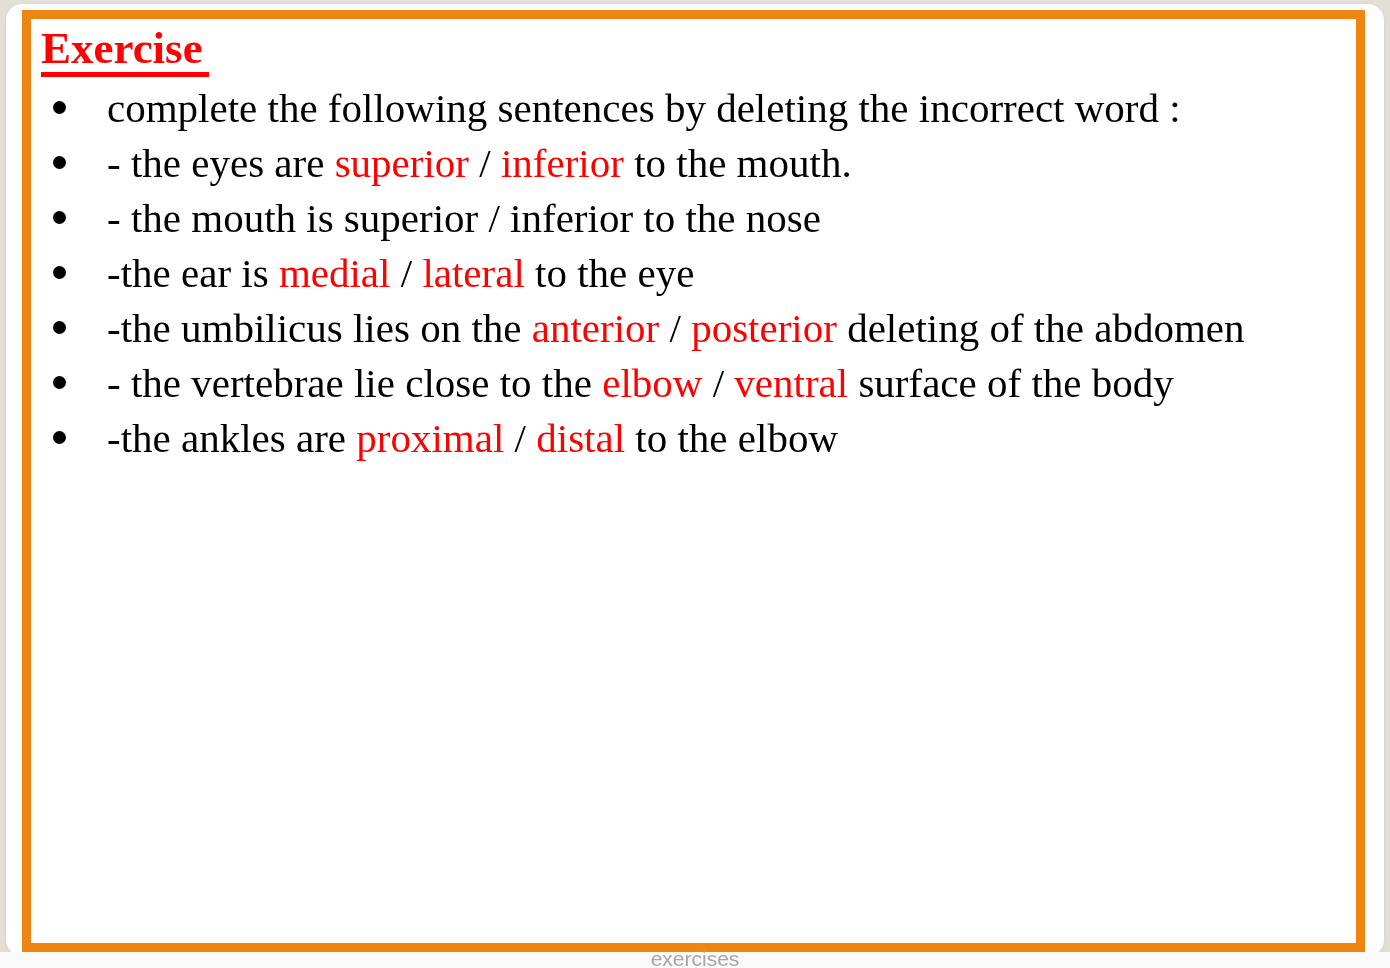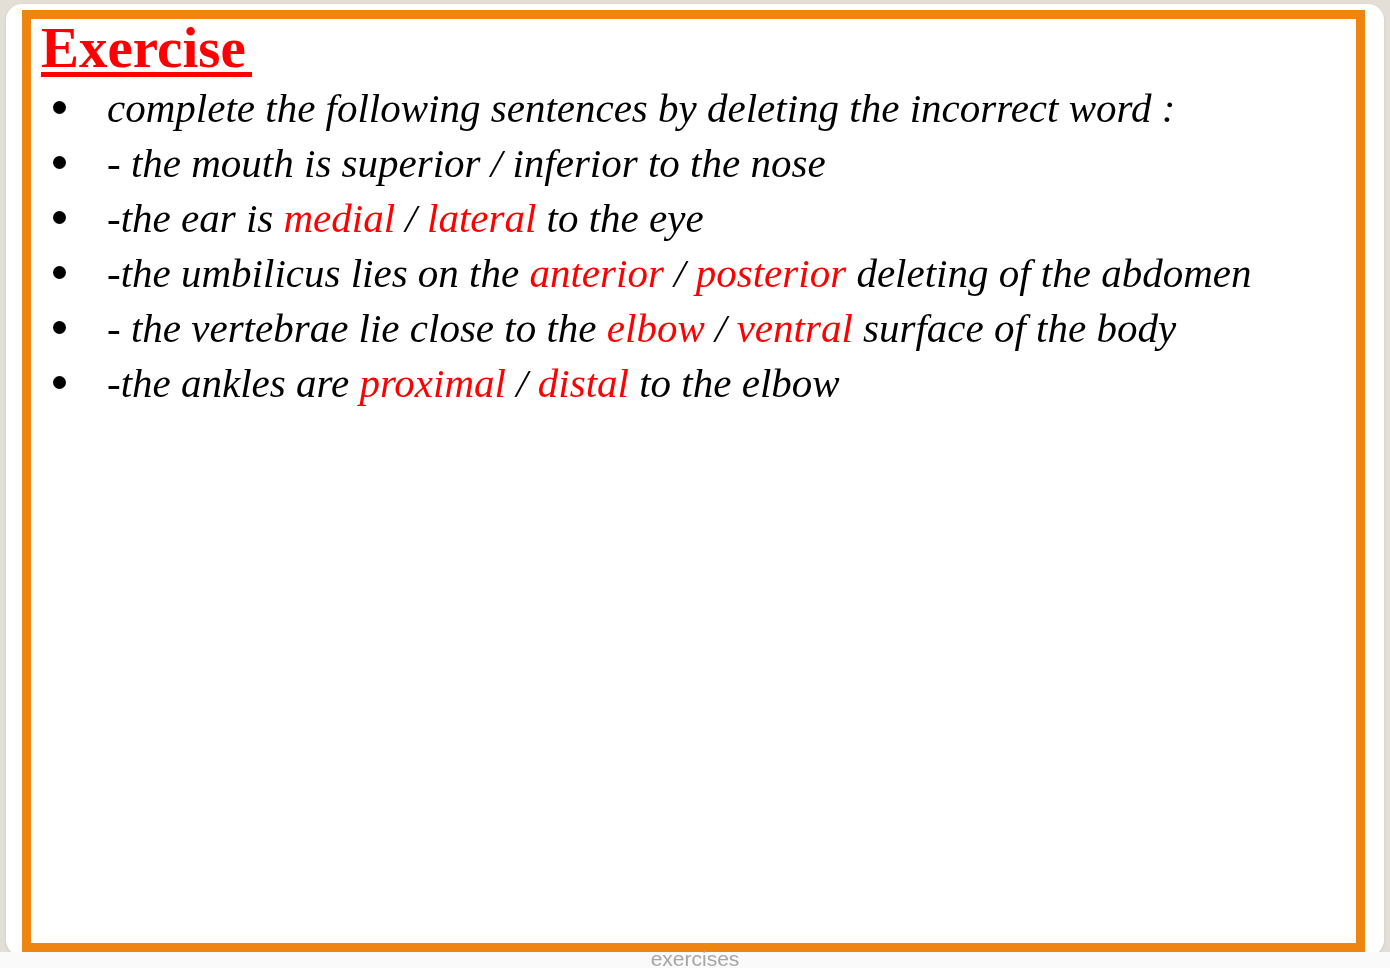--- a/index.html
+++ b/index.html
@@ -64,21 +64,21 @@
     height: 925px;
     box-sizing: border-box;
     padding: 0;
   }
 
   .title {
     display: inline-block;
     margin: 6px 0 0 10px;
     color: #ff0000;
     font-weight: bold;
-    font-size: 57px;
+    font-size: 45px;
     line-height: 46px;
     letter-spacing: 0px;
     border-bottom: 5px solid #ff0000;
     padding: 0 6px 1px 0;
     white-space: nowrap;
   }
 
   .bullet-list {
     list-style: none;
     margin: 4px 0 0 0;
@@ -87,21 +87,20 @@
 
   .bullet-item {
     position: relative;
     padding-left: 62px;
     margin: 0 0 1px 14px;
     font-size: 41px;
     line-height: 54px;
     color: #000000;
     font-family: "Liberation Serif", "DejaVu Serif", serif;
     white-space: normal;
-    font-style: italic;
   }
 
   .bullet-item .dot {
     position: absolute;
     left: 8px;
     top: 20px;
     width: 13px;
     height: 13px;
     background: #000000;
     border-radius: 50%;
@@ -146,20 +145,21 @@
   <div class="page-panel"></div>
   <div class="below-strip"></div>
   <div class="orange-frame"></div>
 
   <div class="content">
 
     <div class="title">Exercise</div>
 
     <ul class="bullet-list">
         <li class="bullet-item"><span class="dot"></span><span class="seg-black">complete the following sentences by deleting the incorrect word :</span></li>
+        <li class="bullet-item"><span class="dot"></span><span class="seg-black">- the eyes are </span><span class="seg-red">superior</span><span class="seg-black"> / </span><span class="seg-red">inferior</span><span class="seg-black"> to the mouth.</span></li>
         <li class="bullet-item"><span class="dot"></span><span class="seg-black">- the mouth is superior / inferior to the nose</span></li>
         <li class="bullet-item"><span class="dot"></span><span class="seg-black">-the ear is </span><span class="seg-red">medial</span><span class="seg-black"> / </span><span class="seg-red">lateral</span><span class="seg-black"> to the eye</span></li>
         <li class="bullet-item"><span class="dot"></span><span class="seg-black">-the umbilicus lies on the </span><span class="seg-red">anterior</span><span class="seg-black"> / </span><span class="seg-red">posterior</span><span class="seg-black"> deleting of the abdomen</span></li>
         <li class="bullet-item"><span class="dot"></span><span class="seg-black">- the vertebrae lie close to the </span><span class="seg-red">elbow</span><span class="seg-black"> / </span><span class="seg-red">ventral</span><span class="seg-black"> surface of the body</span></li>
         <li class="bullet-item"><span class="dot"></span><span class="seg-black">-the ankles are </span><span class="seg-red">proximal</span><span class="seg-black"> / </span><span class="seg-red">distal</span><span class="seg-black"> to the elbow</span></li>
       </ul>
 
   </div>
 
   <div class="footer-text">

